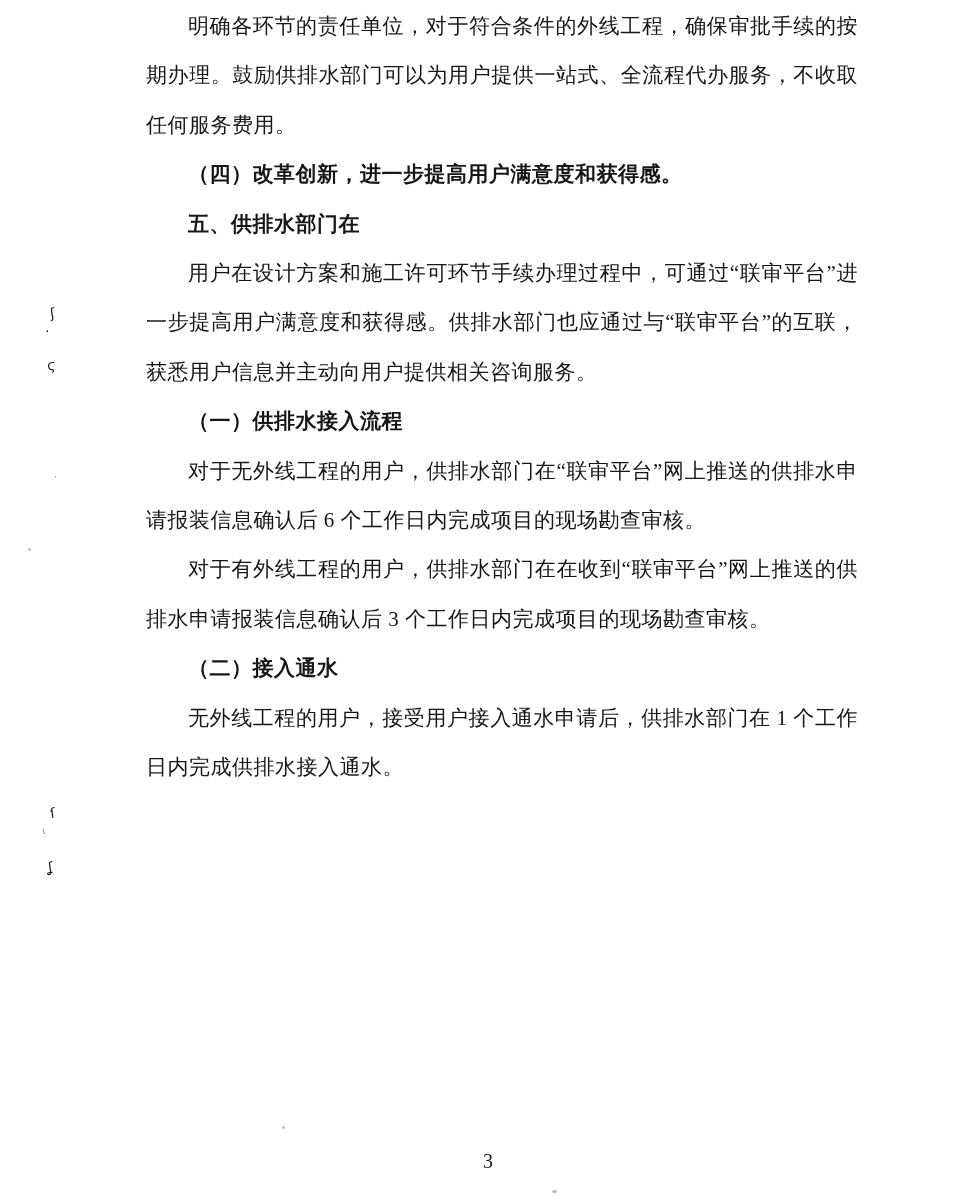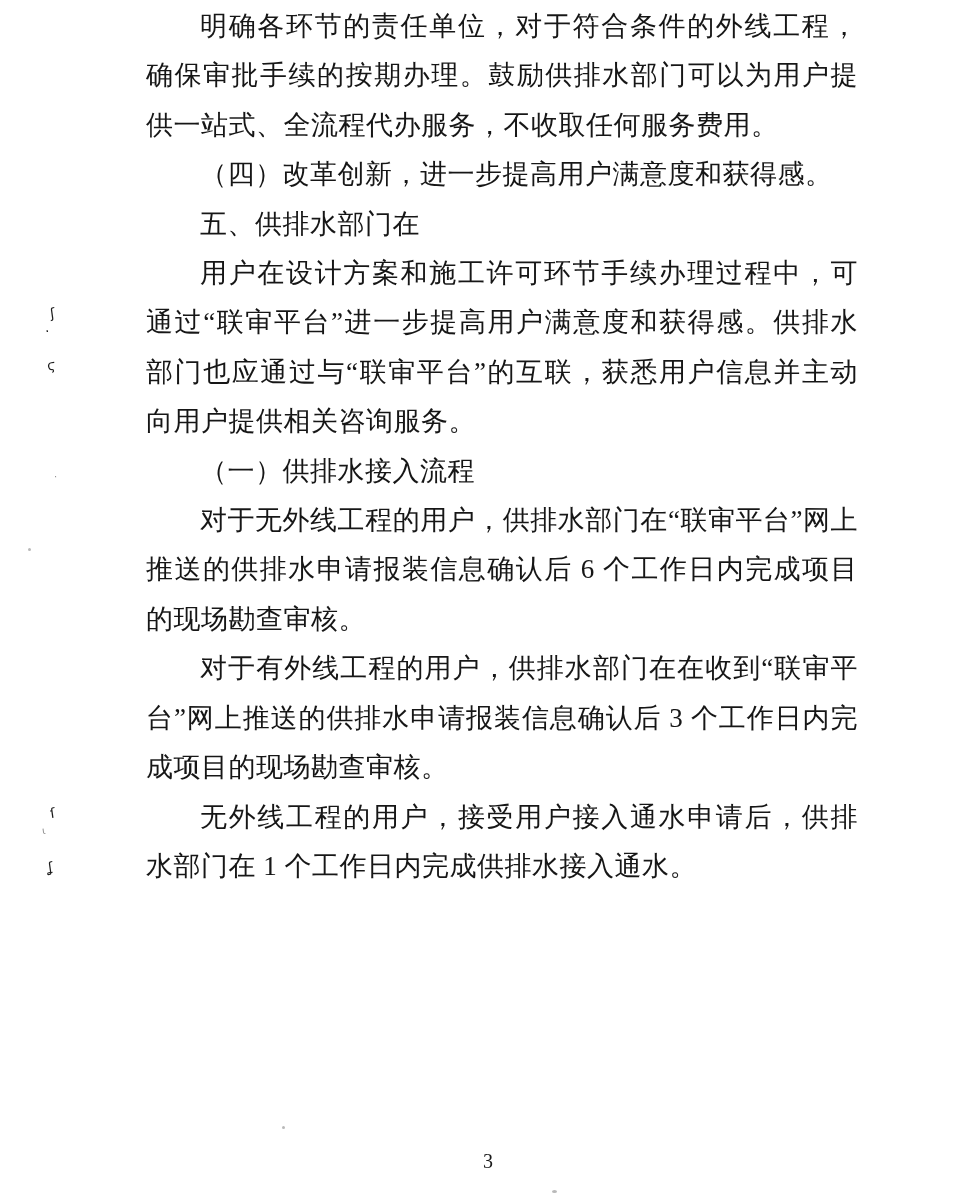--- a/index.html
+++ b/index.html
@@ -14,33 +14,33 @@
     background: #ffffff;
     overflow: hidden;
     font-family: "Liberation Serif", "DejaVu Serif", serif;
   }
   .text-column {
     position: absolute;
     left: 146px;
     top: 2px;
     width: 712px;
     color: #161616;
-    font-size: 27px;
+    font-size: 21px;
     line-height: 49.4px;
     text-align: justify;
     text-justify: inter-ideograph;
     letter-spacing: 0.5px;
   }
   .text-column p {
     margin: 0;
     padding: 0;
     text-indent: 2em;
   }
   .text-column p.heading {
-    font-weight: 400;
+    font-weight: 700;
   }
   .page-number {
     position: absolute;
     left: 0;
     top: 1150px;
     width: 976px;
     text-align: center;
     font-size: 20px;
     color: #1a1a1a;
     letter-spacing: 0;
@@ -81,18 +81,19 @@
   <span class="speck" style="left:552px; top:1190px; width:5px; height:3px;"></span>
 
   <div class="text-column">
     <p class="body">明确各环节的责任单位，对于符合条件的外线工程，确保审批手续的按期办理。鼓励供排水部门可以为用户提供一站式、全流程代办服务，不收取任何服务费用。</p>
     <p class="heading">（四）改革创新，进一步提高用户满意度和获得感。</p>
     <p class="heading">五、供排水部门在</p>
     <p class="body">用户在设计方案和施工许可环节手续办理过程中，可通过“联审平台”进一步提高用户满意度和获得感。供排水部门也应通过与“联审平台”的互联，获悉用户信息并主动向用户提供相关咨询服务。</p>
     <p class="heading">（一）供排水接入流程</p>
     <p class="body">对于无外线工程的用户，供排水部门在“联审平台”网上推送的供排水申请报装信息确认后 6 个工作日内完成项目的现场勘查审核。</p>
     <p class="body">对于有外线工程的用户，供排水部门在在收到“联审平台”网上推送的供排水申请报装信息确认后 3 个工作日内完成项目的现场勘查审核。</p>
+    <p class="heading">（二）接入通水</p>
     <p class="body">无外线工程的用户，接受用户接入通水申请后，供排水部门在 1 个工作日内完成供排水接入通水。</p>
   </div>
 
   <div class="page-number">3</div>
 
 </div>
 
 </body></html>

